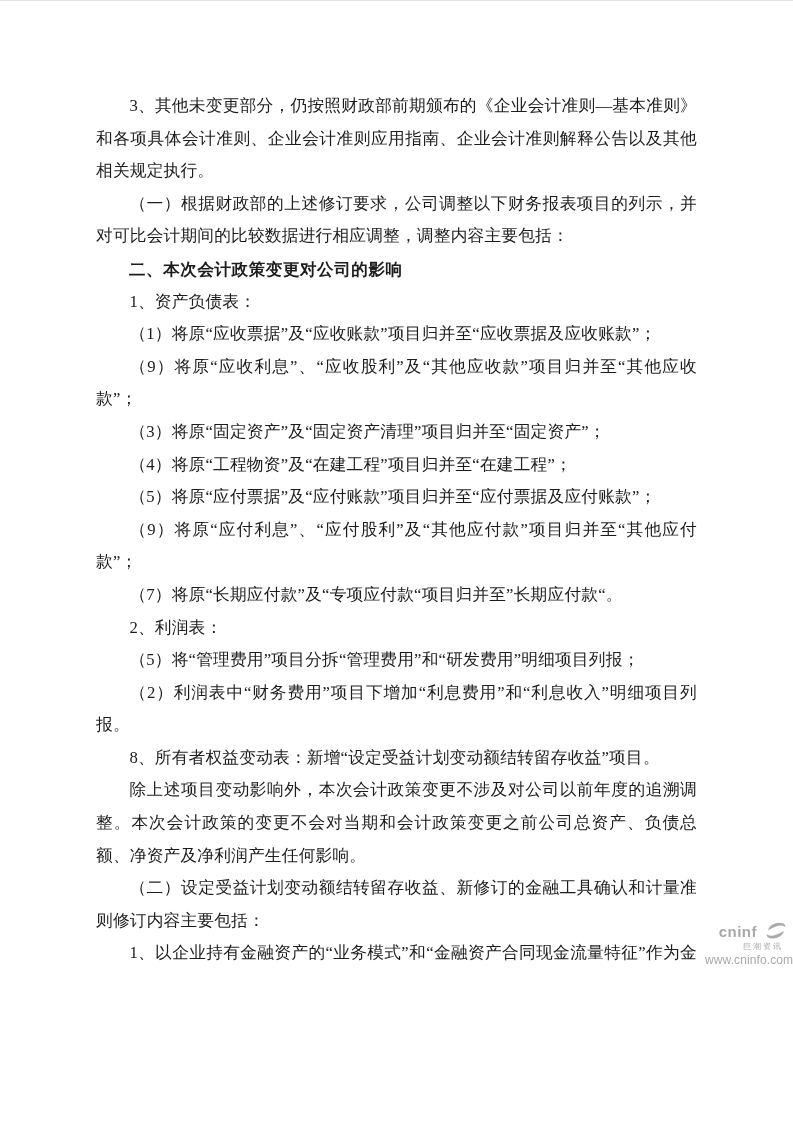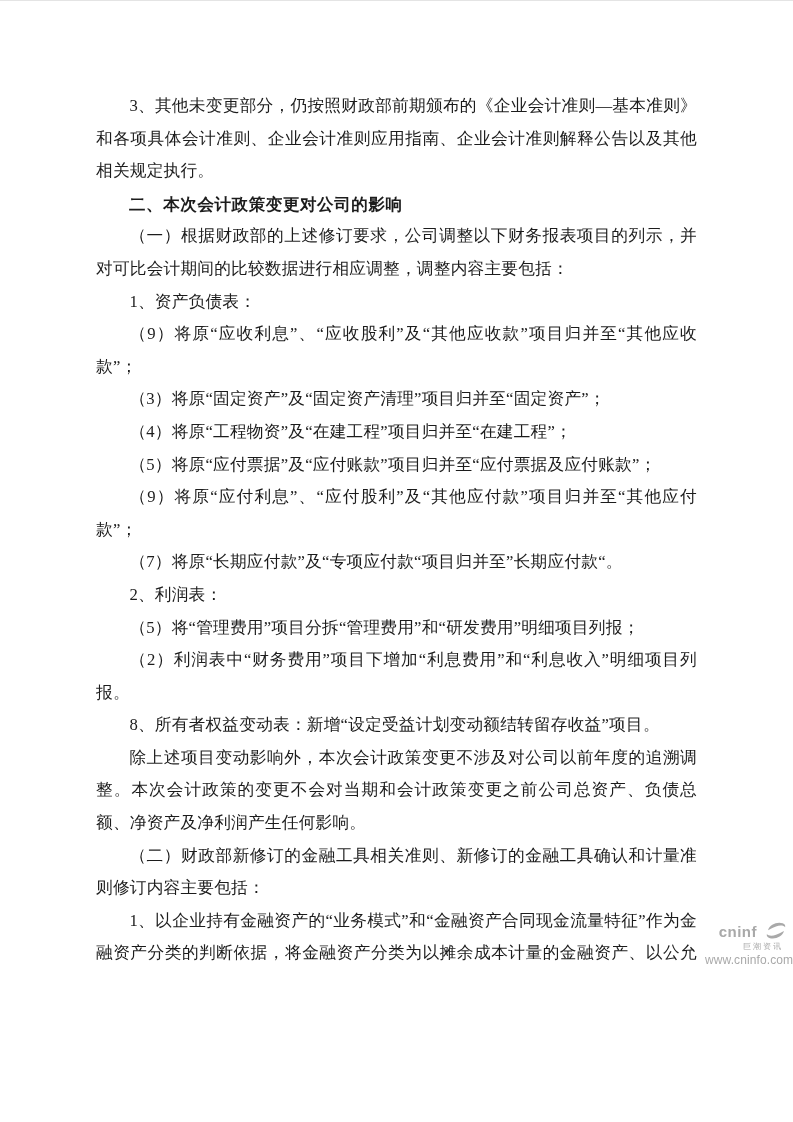--- a/index.html
+++ b/index.html
@@ -77,35 +77,36 @@
     text-align: right;
   }
 </style>
 </head>
 <body>
 
 <div class="page">
 
   <div class="doc-body">
       <p class="para">3、其他未变更部分，仍按照财政部前期颁布的《企业会计准则—基本准则》和各项具体会计准则、企业会计准则应用指南、企业会计准则解释公告以及其他相关规定执行。</p>
+      <p class="para">（一）根据财政部的上述修订要求，公司调整以下财务报表项目的列示，并对可比会计期间的比较数据进行相应调整，调整内容主要包括：</p>
       <p class="para heading">二、本次会计政策变更对公司的影响</p>
-      <p class="para">（一）根据财政部的上述修订要求，公司调整以下财务报表项目的列示，并对可比会计期间的比较数据进行相应调整，调整内容主要包括：</p>
       <p class="para">1、资产负债表：</p>
+      <p class="para">（1）将原“应收票据”及“应收账款”项目归并至“应收票据及应收账款”；</p>
       <p class="para">（9）将原“应收利息”、“应收股利”及“其他应收款”项目归并至“其他应收款”；</p>
       <p class="para">（3）将原“固定资产”及“固定资产清理”项目归并至“固定资产”；</p>
       <p class="para">（4）将原“工程物资”及“在建工程”项目归并至“在建工程”；</p>
       <p class="para">（5）将原“应付票据”及“应付账款”项目归并至“应付票据及应付账款”；</p>
       <p class="para">（9）将原“应付利息”、“应付股利”及“其他应付款”项目归并至“其他应付款”；</p>
       <p class="para">（7）将原“长期应付款”及“专项应付款“项目归并至”长期应付款“。</p>
       <p class="para">2、利润表：</p>
       <p class="para">（5）将“管理费用”项目分拆“管理费用”和“研发费用”明细项目列报；</p>
       <p class="para">（2）利润表中“财务费用”项目下增加“利息费用”和“利息收入”明细项目列报。</p>
       <p class="para">8、所有者权益变动表：新增“设定受益计划变动额结转留存收益”项目。</p>
       <p class="para">除上述项目变动影响外，本次会计政策变更不涉及对公司以前年度的追溯调整。本次会计政策的变更不会对当期和会计政策变更之前公司总资产、负债总额、净资产及净利润产生任何影响。</p>
-      <p class="para">（二）财政部新修订的金融工具相关准则、新修订的金融工具确认和计量准则修订内容主要包括：</p>
+      <p class="para">（二）设定受益计划变动额结转留存收益、新修订的金融工具确认和计量准则修订内容主要包括：</p>
       <p class="para">1、以企业持有金融资产的“业务模式”和“金融资产合同现金流量特征”作为金融资产分类的判断依据，将金融资产分类为以摊余成本计量的金融资产、以公允价值计量且其变动计入其他综合收益的金融资产以及以公允价值计量且</p>
     </div>
 
   <div class="footer-logo">
     <div class="logo-row">
       <span class="logo-word">cninf</span>
       <span class="logo-icon">
         <svg width="22" height="20" viewBox="0 0 24 22" fill="#a9a9a9" xmlns="http://www.w3.org/2000/svg">
           <path d="M3.2 10.2 C5.2 3.8 13.2 0.6 19.4 2.6 C21.6 3.4 22.6 5.0 22.0 6.8 C20.8 4.8 16.2 4.4 12.0 6.0 C8.0 7.5 5.2 9.0 3.2 10.2 Z"></path>
           <path d="M20.8 11.0 C18.8 17.4 10.8 20.6 4.6 18.6 C2.4 17.8 1.4 16.2 2.0 14.4 C3.2 16.4 7.8 16.8 12.0 15.2 C16.0 13.7 18.8 12.2 20.8 11.0 Z"></path>

